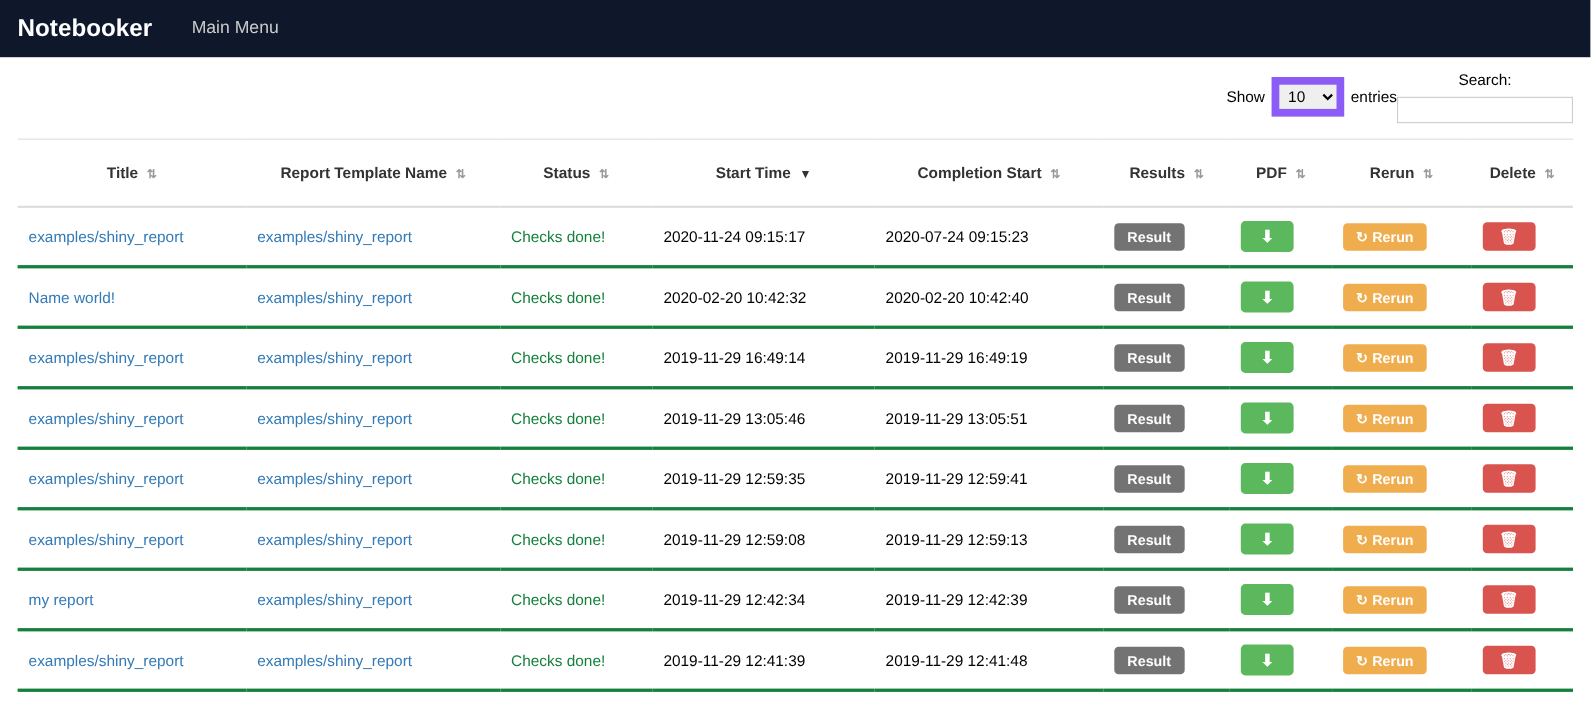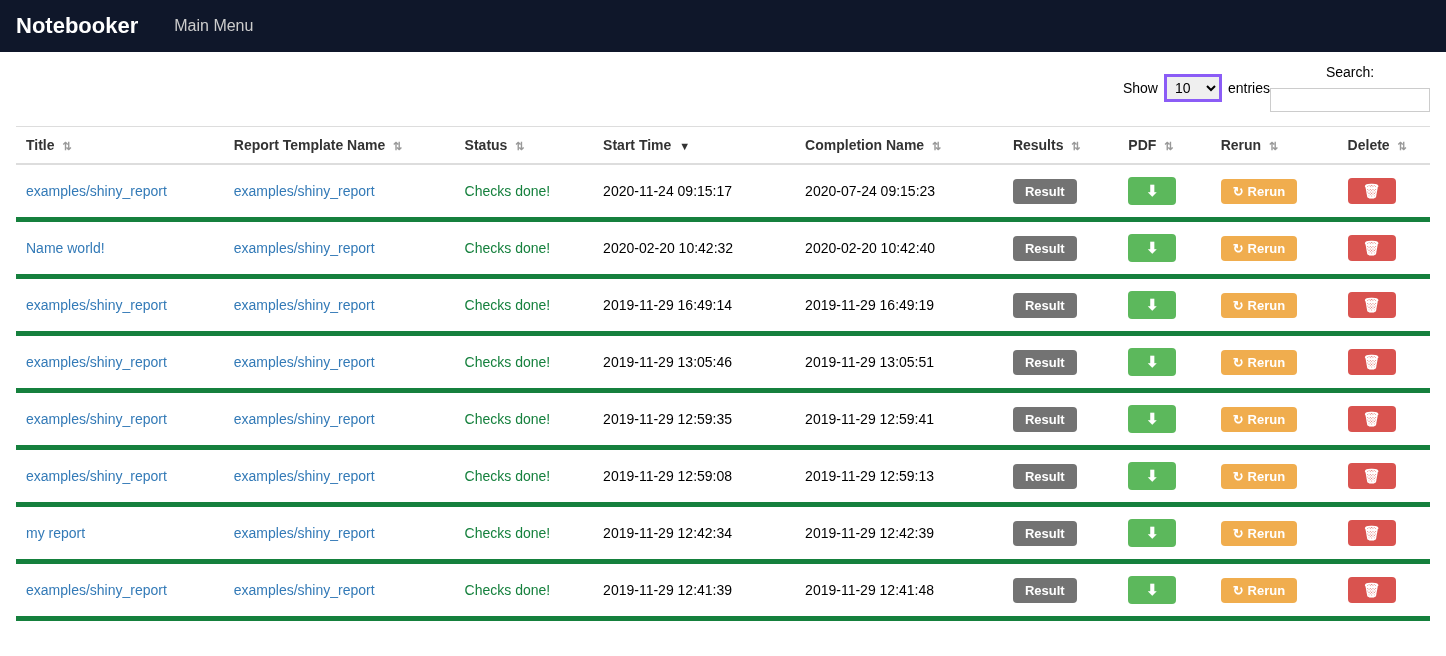--- a/index.html
+++ b/index.html
@@ -41,21 +41,21 @@
     }
     .show-entries {
       display: flex;
       align-items: center;
       gap: 6px;
       font-size: 14px;
     }
     .show-entries select {
       padding: 2px 4px;
       font-size: 14px;
-      border: 3px solid #8b5cf6;
+      border: 7px solid #8b5cf6;
     }
     .search-bar {
       display: flex;
       align-items: center;
       gap: 8px;
       font-size: 14px;
       flex-direction: column;
     }
     .search-bar input {
       border: 1px solid #ccc;
@@ -68,39 +68,39 @@
     table {
       width: 100%;
       border-collapse: collapse;
       font-size: 14px;
     }
     thead tr {
       border-top: 1px solid #ddd;
       border-bottom: 2px solid #ddd;
     }
     thead th {
-      padding: 10px 10px;
-      text-align: left;
+      padding: 22px 10px;
+      text-align: center;
       font-weight: bold;
       color: #333;
       white-space: nowrap;
       cursor: pointer;
       user-select: none;
     }
     thead th .sort-icon {
       display: inline-block;
       margin-left: 4px;
       color: #999;
       font-size: 11px;
     }
     thead th .sort-icon-active {
       color: #333;
     }
     tbody tr {
-      border-bottom: 5px solid #15803d;
+      border-bottom: 3px solid #15803d;
     }
     tbody td {
       padding: 12px 10px;
       vertical-align: middle;
     }
 
     
     .col-title { width: 180px; }
     .col-template { width: 200px; }
     .col-status { width: 120px; }
@@ -185,21 +185,21 @@
         </th>
         <th class="col-status">
           <span>Status</span>
           <span class="sort-icon">⇅</span>
         </th>
         <th class="col-start">
           <span>Start Time</span>
           <span class="sort-icon sort-icon-active">▼</span>
         </th>
         <th class="col-completion">
-          <span>Completion Name</span>
+          <span>Completion Start</span>
           <span class="sort-icon">⇅</span>
         </th>
         <th class="col-results">
           <span>Results</span>
           <span class="sort-icon">⇅</span>
         </th>
         <th class="col-pdf">
           <span>PDF</span>
           <span class="sort-icon">⇅</span>
         </th>

